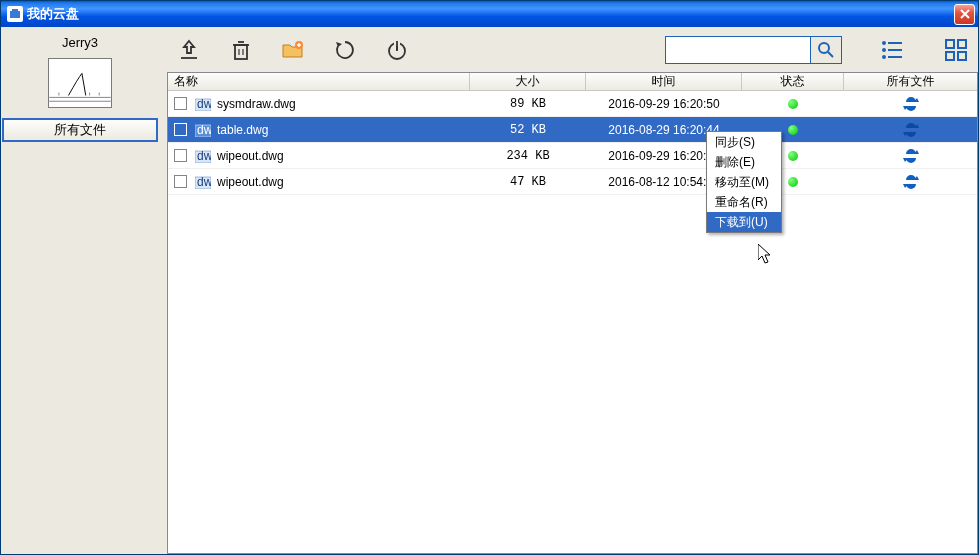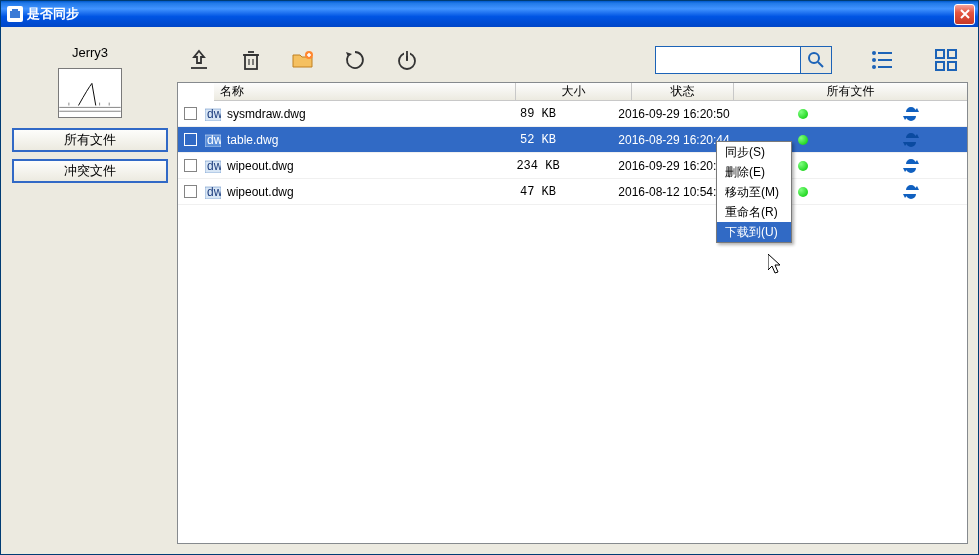--- a/index.html
+++ b/index.html
@@ -6,41 +6,41 @@
     body { background: #eceae0; width: 979px; height: 555px; overflow: hidden; }
     
     .window { width: 979px; height: 555px; border: 1px solid #003c74; background: #eceae0; }
     .titlebar { height: 26px; background: linear-gradient(to bottom, #0058cc 0%, #2179e8 8%, #4193ff 30%, #0054e3 60%, #0046c8 100%); display: flex; align-items: center; padding: 0 3px 0 6px; color: #fff; }
     .titlebar-icon { width: 16px; height: 16px; margin-right: 4px; background: #fff; border-radius: 2px; display: flex; align-items: center; justify-content: center; }
     .titlebar-icon svg { width: 12px; height: 12px; }
     .titlebar-text { flex: 1; font-weight: bold; font-size: 13px; }
     .close-btn { width: 21px; height: 21px; background: linear-gradient(to bottom, #f5a29c, #e45540 40%, #c73827); border: 1px solid #fff; border-radius: 3px; display: flex; align-items: center; justify-content: center; cursor: pointer; }
     .close-btn svg { width: 10px; height: 10px; }
     
-    .content { padding: 10px; display: flex; gap: 8px; height: calc(100% - 26px); }
+    .content { display: flex; gap: 8px; height: calc(100% - 26px); }
     
     .sidebar { width: 158px; display: flex; flex-direction: column; align-items: center; }
     .user-name { font-size: 13px; margin-top: 8px; margin-bottom: 8px; }
     .preview-box { width: 64px; height: 50px; border: 1px solid #7a7a7a; background: #fff; position: relative; margin-bottom: 10px; }
     .preview-box svg { width: 100%; height: 100%; }
     .storage-info { border: 1px solid #b0b0b0; padding: 3px 10px; background: #eceae0; font-size: 12px; margin-bottom: 40px; }
     .nav-btn { width: 156px; height: 24px; border: 2px solid #3169c6; background: linear-gradient(to bottom, #fdfdfb, #eceae0); margin-bottom: 7px; cursor: pointer; display: flex; align-items: center; justify-content: center; font-size: 13px; }
     
     .main { flex: 1; display: flex; flex-direction: column; }
     .toolbar { height: 45px; display: flex; align-items: center; gap: 24px; padding: 0 8px; }
     .tool-icon { width: 28px; height: 28px; cursor: pointer; display: flex; align-items: center; justify-content: center; }
     .tool-icon svg { width: 26px; height: 26px; }
     .toolbar-spacer { flex: 1; }
     .search-box { display: flex; align-items: center; }
     .search-input { width: 145px; height: 28px; border: 1px solid #1c63b7; border-right: none; padding: 0 6px; background: #fff; }
     .search-btn { width: 32px; height: 28px; border: 1px solid #1c63b7; background: #eceae0; cursor: pointer; display: flex; align-items: center; justify-content: center; }
     .view-btn { width: 28px; height: 28px; cursor: pointer; display: flex; align-items: center; justify-content: center; margin-left: 12px; }
     
     .file-area { border: 1px solid #868a8e; background: #fff; flex: 1; display: flex; flex-direction: column; overflow: hidden; }
-    .table-head { display: flex; height: 18px; background: linear-gradient(to bottom, #fdfdfd, #eceae0); border-bottom: 1px solid #c8c8c8; margin-left: 36px; }
+    .table-head { display: flex; height: 18px; background: linear-gradient(to bottom, #fdfdfd, #eceae0); border-bottom: 1px solid #c8c8c8; }
     .th { border-right: 1px solid #c8c8c8; padding: 2px 6px; font-size: 12px; display: flex; align-items: center; }
     .th-name { width: 302px; }
     .th-size { width: 116px; justify-content: center; }
     .th-time { width: 156px; justify-content: center; }
     .th-status { width: 102px; justify-content: center; text-align: right; }
     .th-sync { flex: 1; justify-content: center; border-right: none; }
     
     .table-body { flex: 1; background: #fff; position: relative; }
     .row { display: flex; height: 26px; align-items: center; border-bottom: 1px solid #f0f0f0; }
     .row.selected { background: #316ac5; color: #fff; }
@@ -67,21 +67,21 @@
 <body>
 
 <div class="window">
   <div class="titlebar">
     <div class="titlebar-icon">
       <svg viewBox="0 0 12 12">
           <rect x="1" y="3" width="10" height="7" fill="#3a7ad6"></rect>
           <rect x="3" y="1" width="6" height="3" fill="#3a7ad6"></rect>
         </svg>
     </div>
-    <div class="titlebar-text">是否同步</div>
+    <div class="titlebar-text">我的云盘</div>
     <div class="close-btn">
       <svg viewBox="0 0 10 10">
           <path d="M1 1 L9 9 M9 1 L1 9" stroke="#fff" stroke-width="2"></path>
         </svg>
     </div>
   </div>
 
   <div class="content">
     <div class="sidebar">
       <div class="user-name">Jerry3</div>
@@ -89,21 +89,20 @@
         <svg viewBox="0 0 64 50">
             <line x1="0" y1="40" x2="64" y2="40" stroke="#000" stroke-width="0.5"></line>
             <line x1="0" y1="44" x2="64" y2="44" stroke="#000" stroke-width="0.5"></line>
             <path d="M20 38 Q30 20 34 15 L38 38" fill="none" stroke="#000" stroke-width="1"></path>
             <line x1="10" y1="38" x2="10" y2="35" stroke="#000" stroke-width="0.5"></line>
             <line x1="42" y1="35" x2="42" y2="38" stroke="#000" stroke-width="0.5"></line>
             <line x1="52" y1="35" x2="52" y2="38" stroke="#000" stroke-width="0.5"></line>
           </svg>
       </div>
       <div class="nav-btn">所有文件</div>
-      <div class="nav-btn">冲突文件</div>
     </div>
 
     <div class="main">
       <div class="toolbar">
         <div class="tool-icon">
           <svg viewBox="0 0 26 26">
               <path d="M13 4 L18 10 L15 10 L15 16 L11 16 L11 10 L8 10 Z" fill="none" stroke="#333" stroke-width="1.8"></path>
               <line x1="5" y1="21" x2="21" y2="21" stroke="#333" stroke-width="1.8"></line>
             </svg>
         </div>
@@ -165,20 +164,21 @@
               <rect x="2" y="14" width="8" height="8" fill="none" stroke="#1c63b7" stroke-width="2"></rect>
               <rect x="14" y="14" width="8" height="8" fill="none" stroke="#1c63b7" stroke-width="2"></rect>
             </svg>
         </div>
       </div>
 
       <div class="file-area">
         <div class="table-head">
           <div class="th th-name">名称</div>
           <div class="th th-size">大小</div>
+          <div class="th th-time">时间</div>
           <div class="th th-status">状态</div>
           <div class="th th-sync">所有文件</div>
         </div>
         <div class="table-body" id="table-body">
 
           <div class="row">
               <div class="td td-name">
                 <div class="checkbox"></div>
                 <div class="file-icon">
                   <svg width="16" height="14" viewBox="0 0 16 14">

